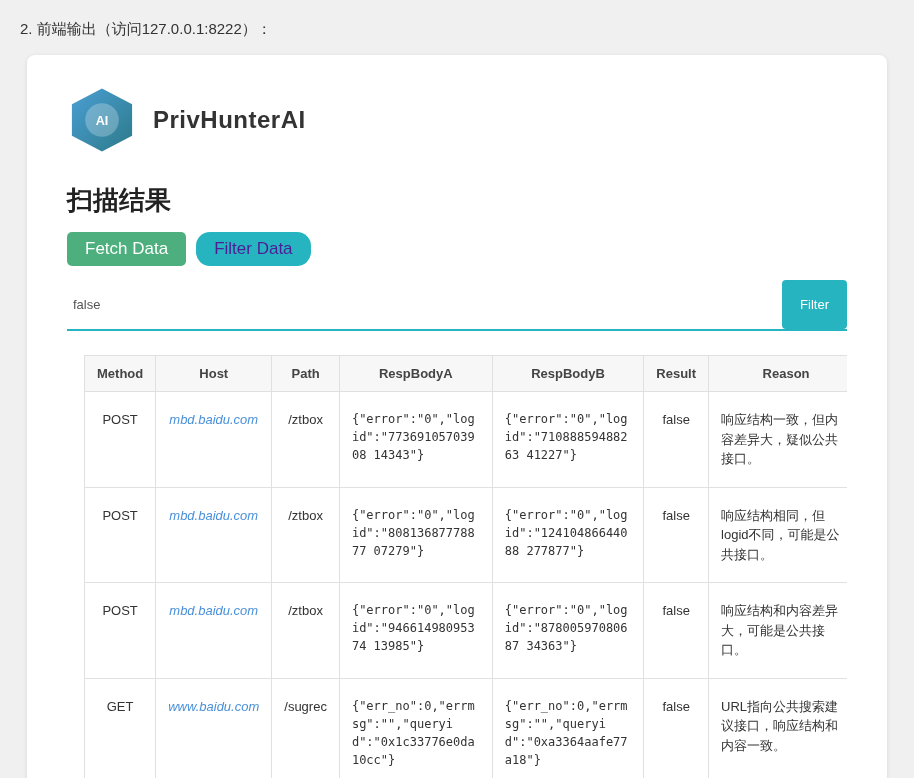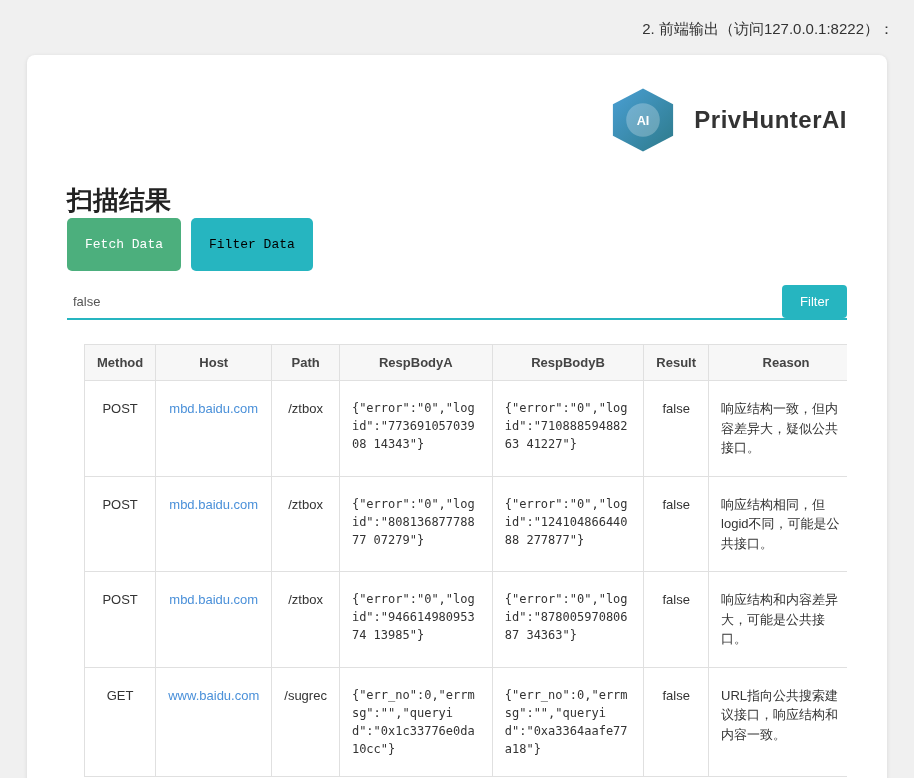--- a/index.html
+++ b/index.html
@@ -7,74 +7,73 @@
       font-family: -apple-system, BlinkMacSystemFont, 'Segoe UI', Arial, sans-serif;
       background: #f0f0f0;
       padding: 20px;
       font-size: 14px;
       color: #333;
     }
     .page-label {
       font-size: 15px;
       color: #333;
       margin-bottom: 16px;
-      text-align: right;
     }
     .card {
       background: #fff;
       border-radius: 8px;
       padding: 30px 40px 40px 40px;
       box-shadow: 0 1px 4px rgba(0,0,0,0.1);
       max-width: 860px;
       margin: 0 auto;
     }
     .logo-area {
       display: flex;
-      justify-content: flex-end;
+      justify-content: flex-start;
       align-items: center;
       margin-bottom: 28px;
       gap: 16px;
     }
     .logo-hex {
       width: 70px;
       height: 70px;
     }
     .logo-title {
       font-size: 24px;
       font-weight: 600;
       color: #333;
       letter-spacing: 0.5px;
     }
     .section-title {
       font-size: 26px;
       font-weight: 700;
       color: #222;
-      margin-bottom: 0;
+      margin-bottom: 14px;
     }
     .btn-row {
       display: flex;
       gap: 10px;
       margin-bottom: 14px;
     }
     .btn {
-      padding: 19px 18px;
+      padding: 7px 18px;
       border: none;
       border-radius: 5px;
       cursor: pointer;
-      font-size: 13px;
+      font-size: 17px;
       font-weight: 500;
-      font-family: Liberation Mono, monospace;
     }
     .btn-green {
       background: #4caf7d;
       color: #fff;
     }
     .btn-teal {
       background: #26b5c0;
-      color: #000000;
+      color: #4c1d95;
+      border-radius: 14px;
     }
     .filter-row {
       display: flex;
       align-items: center;
       margin-bottom: 24px;
       border-bottom: 2px solid #26b5c0;
     }
     .filter-input {
       flex: 1;
       border: none;
@@ -82,21 +81,21 @@
       font-size: 13px;
       padding: 8px 6px;
       color: #555;
       background: transparent;
     }
     .btn-filter {
       background: #26b5c0;
       color: #fff;
       border: none;
       border-radius: 4px;
-      padding: 9px 18px;
+      padding: 17px 18px;
       cursor: pointer;
       font-size: 13px;
       font-weight: 500;
     }
     .table-wrap {
       overflow-x: auto;
     }
     table {
       width: 100%;
       border-collapse: collapse;
@@ -114,20 +113,21 @@
     tbody td {
       border: 1px solid #e0e0e0;
       padding: 18px 12px;
       vertical-align: top;
       text-align: center;
       line-height: 1.5;
     }
     .link {
       color: #4a90d9;
       text-decoration: none;
+      font-style: italic;
     }
     .false-badge {
       color: #333;
     }
     .reason-cell {
       text-align: left;
       min-width: 120px;
     }
     .code-cell {
       text-align: left;

